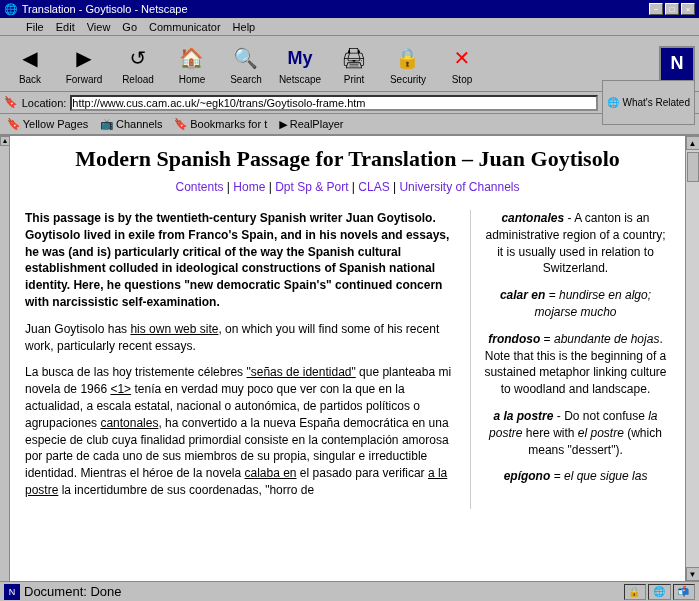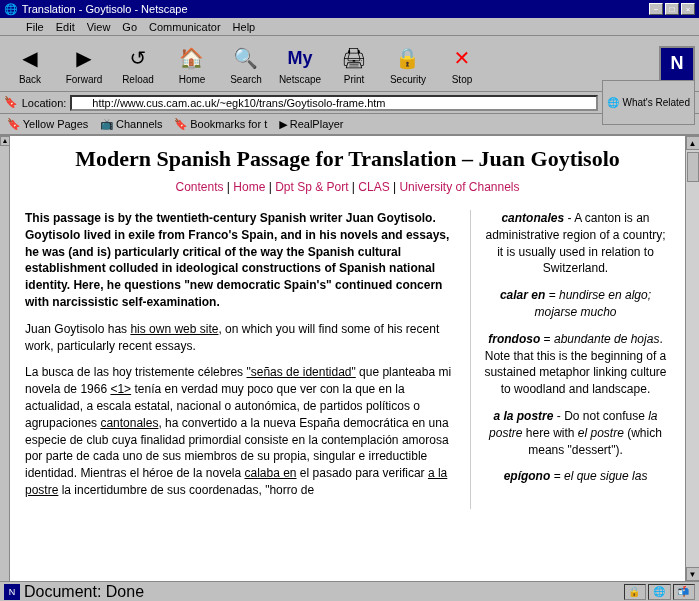--- a/index.html
+++ b/index.html
@@ -98,21 +98,21 @@
       border-bottom: 1px solid #888;
       gap: 4px;
       font-size: 11px;
     }
     .location-label { font-size: 11px; }
     .location-input {
       flex: 1;
       height: 16px;
       font-size: 11px;
       border: 2px inset #888;
-      padding: 0 20px;
+      padding: 0 0;
       background: white;
     }
     .whats-related {
       font-size: 10px;
       white-space: nowrap;
       cursor: pointer;
       padding: 16px 4px;
       background: #c0c0c0;
       border: 1px solid #888;
     }
@@ -168,21 +168,21 @@
       margin-bottom: 8px;
       font-family: serif;
     }
 
     .nav-links {
       text-align: center;
       font-size: 12px;
       margin-bottom: 16px;
       color: #000;
     }
-    .nav-links a { color: #be185d; text-decoration: none; }
+    .nav-links a { color: #6d28d9; text-decoration: none; }
 
     
     .two-col {
       display: flex;
       gap: 0;
     }
 
     .left-col {
       flex: 1;
       padding-right: 10px;
@@ -263,21 +263,21 @@
       gap: 4px;
     }
     .status-icon {
       width: 16px;
       height: 16px;
       background: #000080;
       display: flex; align-items: center; justify-content: center;
       color: white;
       font-size: 9px;
     }
-    .status-text { font-size: 16px; flex: 1; }
+    .status-text { font-size: 13px; flex: 1; }
     .status-right { display: flex; gap: 2px; }
     .status-panel {
       border: 1px inset #888;
       padding: 0 4px;
       font-size: 10px;
       height: 16px;
       display: flex; align-items: center;
     }
   </style>
 </head>

